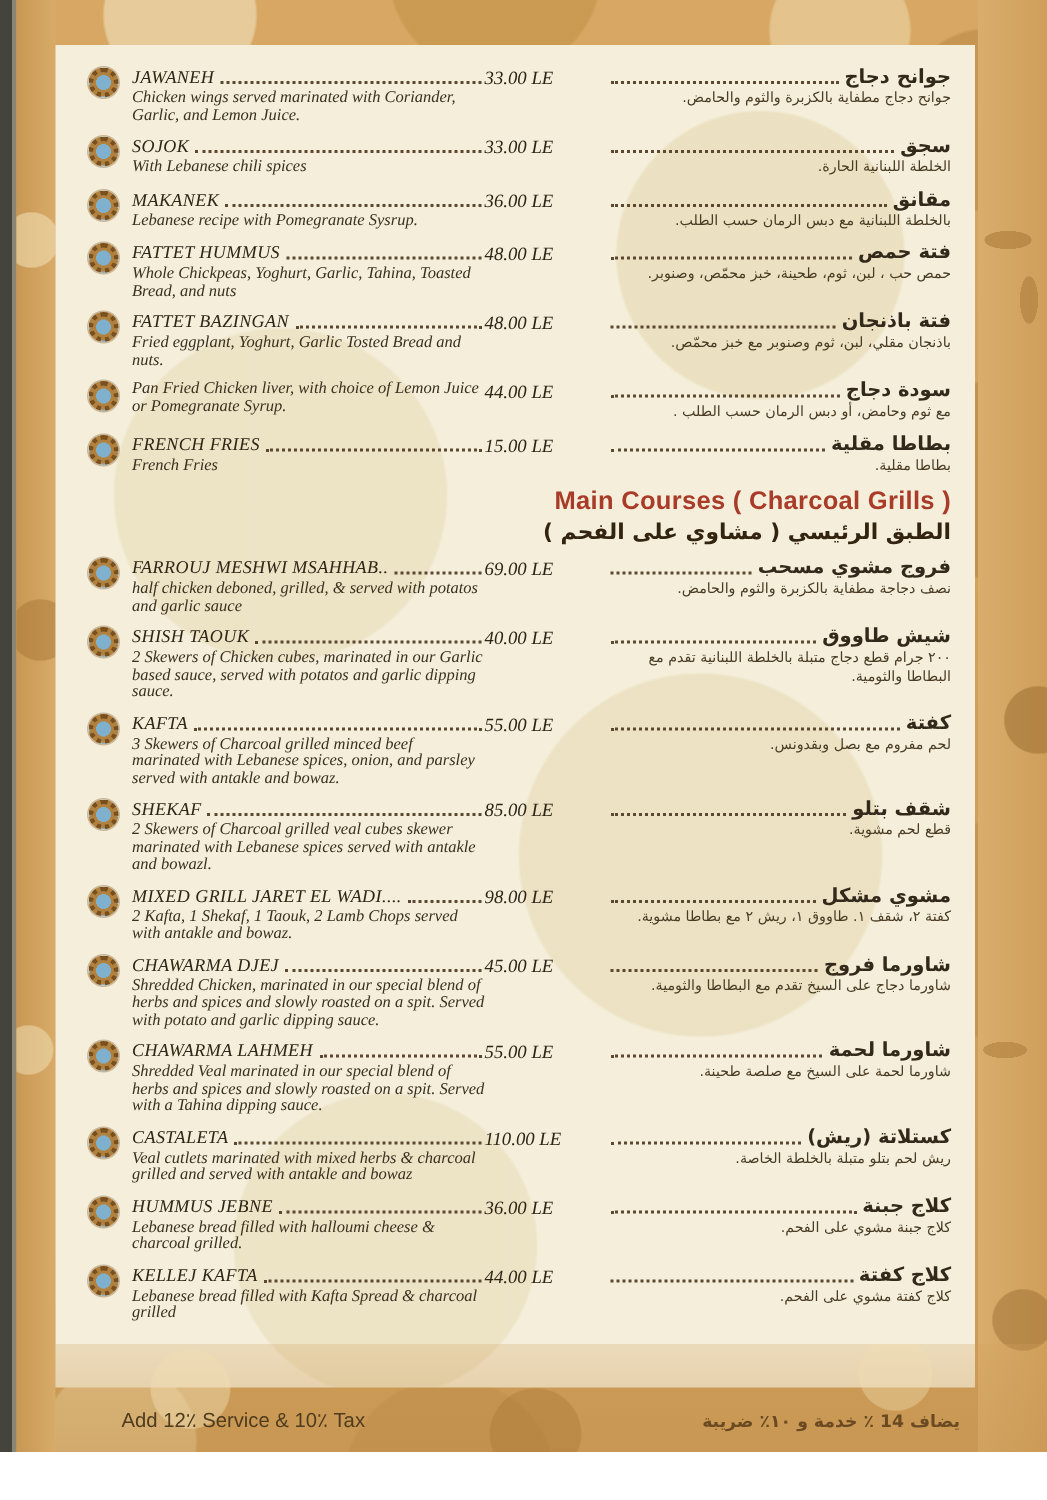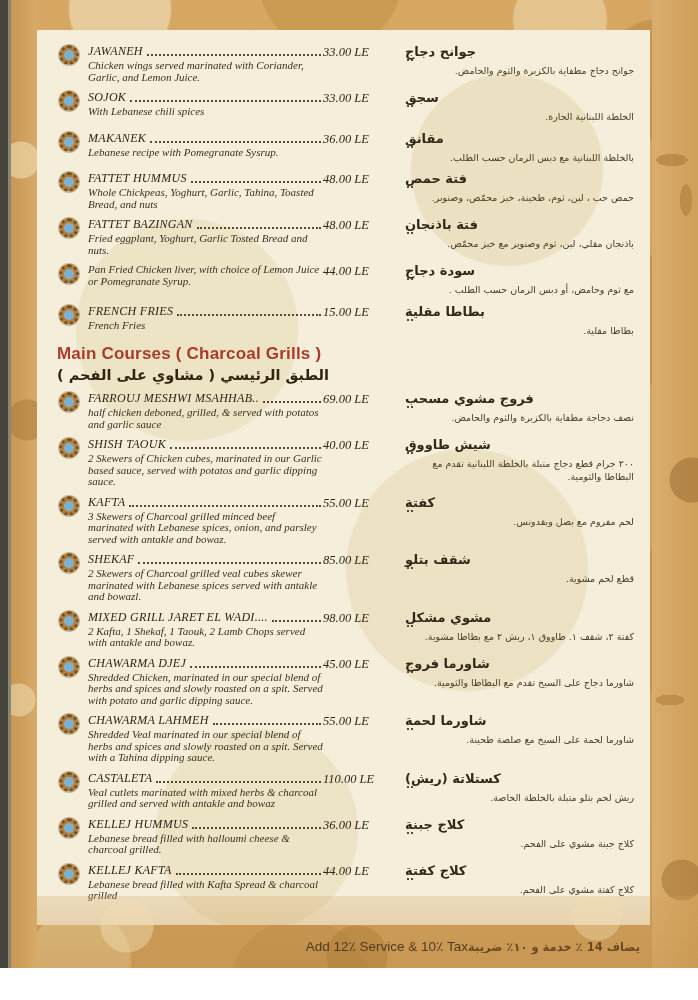--- a/index.html
+++ b/index.html
@@ -39,34 +39,34 @@
   .bullet{flex:0 0 auto;width:14px;height:14px;margin:1px 9px 0 2px;border-radius:50%;
     background:radial-gradient(circle,#7fb0cd 0 5px,#b0813f 5px 8px);
     border:3px dotted #7a4f1e;box-shadow:0 0 0 1px rgba(122,79,30,.35);}
   .en-col{flex:0 0 235px;width:235px;}
   .name-line{display:flex;align-items:flex-end;}
   .en-name{font-style:italic;font-size:12px;letter-spacing:.3px;color:#2e2517;white-space:nowrap;}
   .leader{flex:1 1 auto;border-bottom:2px dotted #5a4930;margin:0 2px 3px 4px;min-width:6px;}
   .en-desc{font-style:italic;font-size:11px;line-height:11.5px;color:#3a3020;margin-top:1px;}
   .price-col{flex:0 0 82px;width:82px;font-style:italic;font-size:12.5px;color:#2e2517;padding-top:1px;}
   .ar-col{flex:1 1 auto;direction:rtl;min-width:0;}
-  .ar-name-line{display:flex;flex-direction:column;align-items:flex-end;}
+  .ar-name-line{display:flex;flex-direction:row;align-items:flex-end;}
   .ar-name{font-family:"DejaVu Sans",sans-serif;font-weight:bold;font-size:13px;line-height:15px;color:#33291a;white-space:nowrap;}
   .ar-leader{flex:1 1 auto;border-bottom:2px dotted #5a4930;margin:0 4px 3px 2px;min-width:6px;}
   .ar-desc{font-family:"DejaVu Sans",sans-serif;font-size:9.5px;line-height:12.5px;color:#4a3c24;margin-top:1px;}
-  .section-header{text-align:left;margin:4px 0 8px 0;}
+  .section-header{text-align:right;margin:4px 0 8px 0;}
   .sh-en{font-family:"Liberation Sans",sans-serif;font-weight:bold;font-size:17px;color:#a93c28;letter-spacing:.2px;}
   .sh-ar{font-family:"DejaVu Sans",sans-serif;font-weight:bold;font-size:14.5px;color:#33240f;margin-top:3px;direction:rtl;}
   .footer-band{position:absolute;left:37px;right:0;bottom:0;height:72px;
     background:
       radial-gradient(circle at 90px 30px, rgba(240,222,178,.45) 0 26px, transparent 27px),
       radial-gradient(circle at 320px 60px, rgba(168,118,52,.4) 0 30px, transparent 31px),
       radial-gradient(circle at 560px 20px, rgba(240,222,178,.4) 0 24px, transparent 25px),
       linear-gradient(180deg,rgba(210,160,90,.25),rgba(198,148,80,.45));}
-  .footer-row{position:absolute;left:68px;right:58px;bottom:14px;display:flex;justify-content:flex-end;align-items:baseline;}
+  .footer-row{position:absolute;left:81px;right:58px;bottom:14px;display:flex;justify-content:space-between;align-items:baseline;}
   .foot-en{font-family:"Liberation Sans",sans-serif;font-size:13.5px;color:#4f3c1e;}
   .foot-ar{font-family:"DejaVu Sans",sans-serif;font-weight:bold;font-size:11.5px;color:#6b4a22;direction:rtl;}
   .right-band{position:absolute;right:0;top:0;width:46px;height:100%;
     background:
       radial-gradient(ellipse 26px 10px at 20px 160px, rgba(166,118,52,.55) 0 60%, transparent 61%),
       radial-gradient(ellipse 10px 26px at 34px 200px, rgba(166,118,52,.5) 0 60%, transparent 61%),
       radial-gradient(circle at 40px 480px, rgba(150,104,44,.5) 0 22px, transparent 23px),
       radial-gradient(ellipse 24px 9px at 18px 700px, rgba(166,118,52,.5) 0 60%, transparent 61%),
       radial-gradient(circle at 30px 880px, rgba(150,104,44,.45) 0 20px, transparent 21px),
       linear-gradient(90deg,#d9ad6d,#cf9f5a);}
@@ -364,21 +364,21 @@
         <span class="ar-leader"></span>
       </div>
       <div class="ar-desc">ريش لحم بتلو متبلة بالخلطة الخاصة.</div>
     </div>
   </div>
 
   <div class="row">
     <div class="bullet"></div>
     <div class="en-col">
       <div class="name-line">
-        <span class="en-name">KELLEJ HUMMUS</span>
+        <span class="en-name">HUMMUS JEBNE</span>
         <span class="leader"></span>
       </div>
       <div class="en-desc">Lebanese bread filled with halloumi cheese &amp; charcoal grilled.</div>
     </div>
     <div class="price-col">36.00 LE</div>
     <div class="ar-col">
       <div class="ar-name-line">
         <span class="ar-name">كلاج جبنة</span>
         <span class="ar-leader"></span>
       </div>

